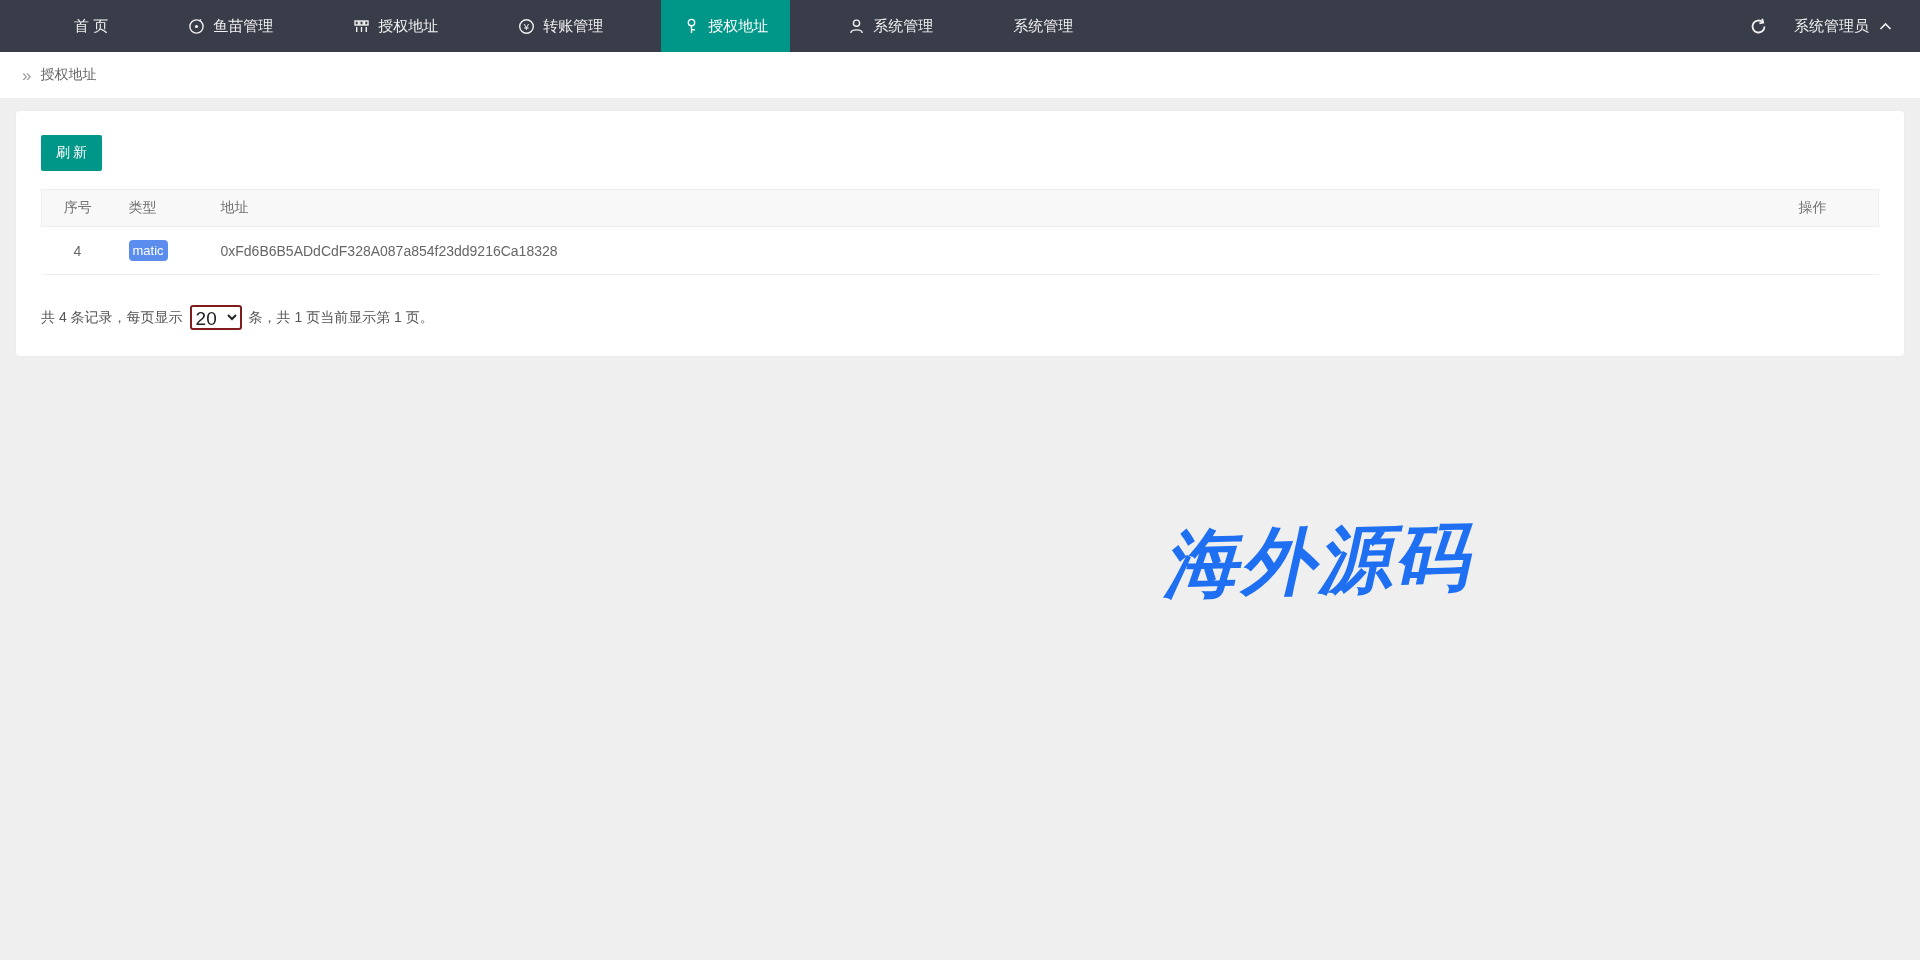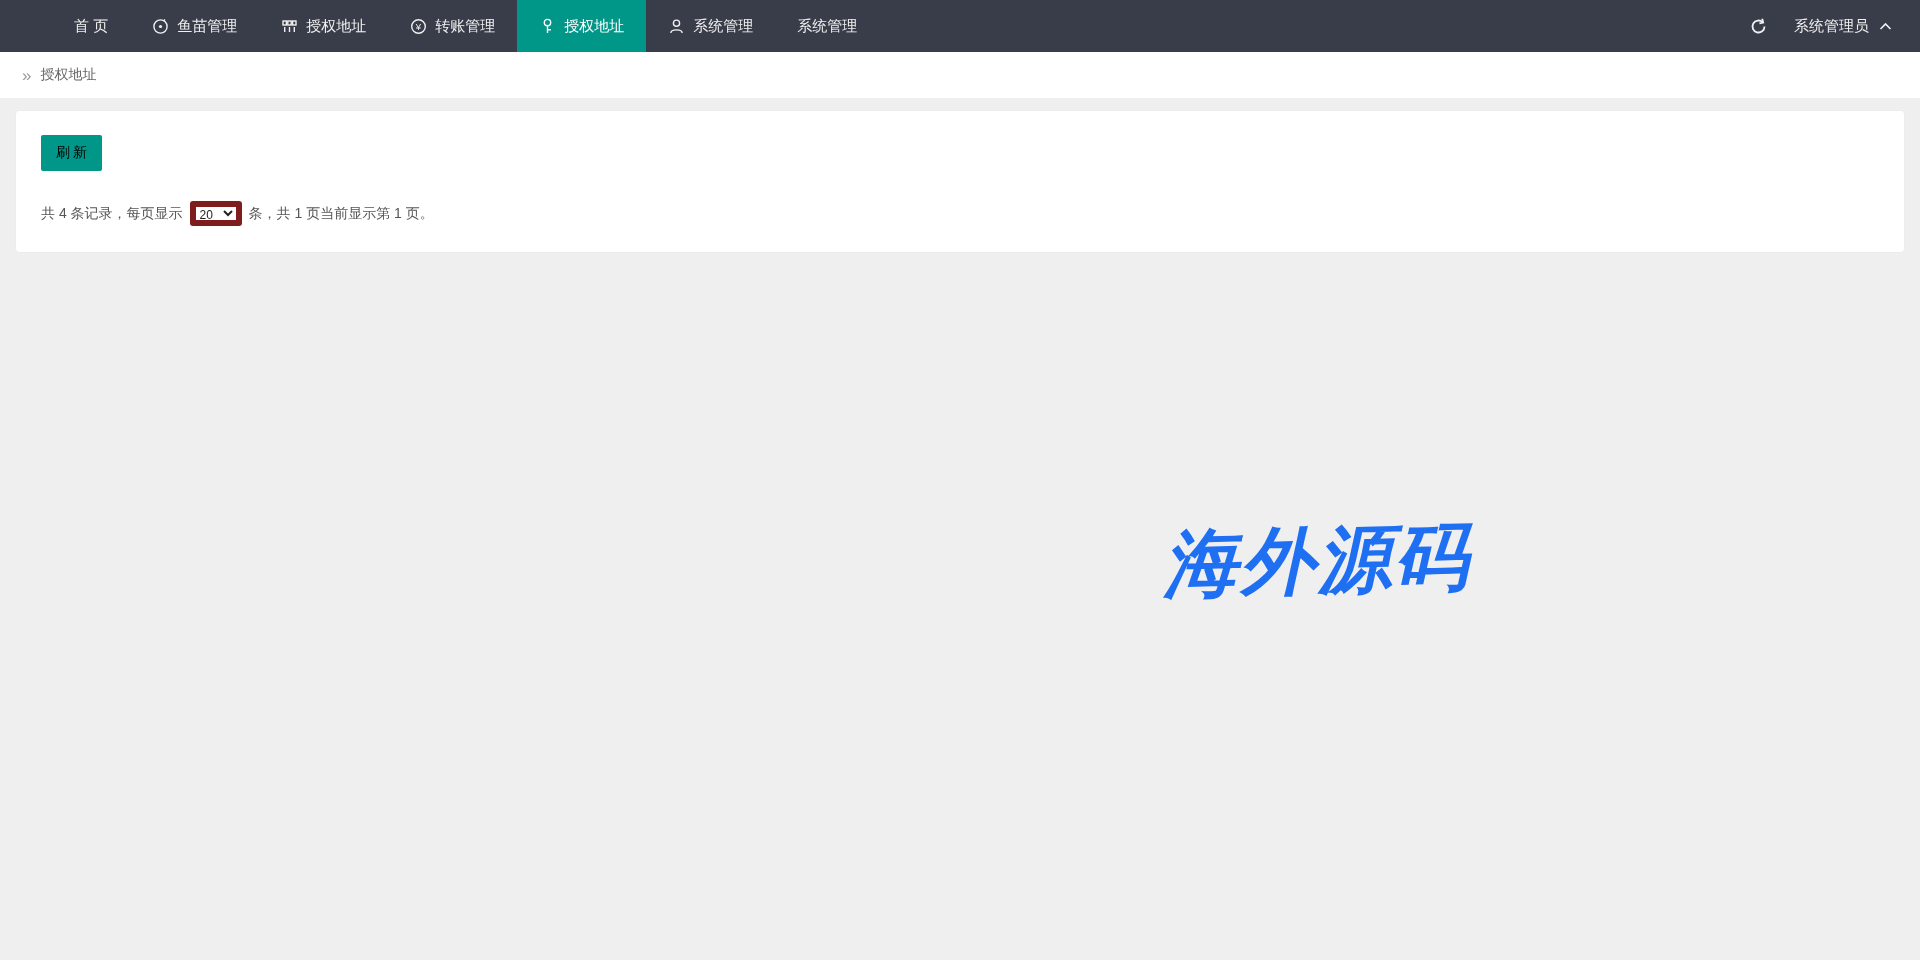--- a/index.html
+++ b/index.html
@@ -12,21 +12,21 @@
   }
   
   .navbar {
     height:52px;
     background:#393D49;
     display:flex;
     align-items:stretch;
     color:#f0f0f0;
     font-size:15px;
   }
-  .nav-left { display:flex; margin-left:52px; }
+  .nav-left { display:flex; margin-left:52px;gap:36px; }
   .nav-item {
     display:flex; align-items:center; gap:8px;
     padding:0 22px; cursor:pointer; white-space:nowrap;
   }
   .nav-item.active { background:#009688; color:#fff; }
   .nav-icon { display:flex; align-items:center; }
   .nav-icon svg { stroke:#f0f0f0; fill:none; stroke-width:1.4; }
   .nav-right { margin-left:auto; display:flex; align-items:center; gap:26px; padding-right:28px; }
   .nav-refresh { cursor:pointer; display:flex; align-items:center; }
   .user-menu { display:flex; align-items:center; gap:10px; cursor:pointer; }
@@ -40,21 +40,21 @@
   .crumb-arrows { color:#9a9a9a; font-size:17px; line-height:1; }
   
   .card {
     margin:12px 15px 0 15px;
     background:#fff;
     border:1px solid #ececec;
     border-radius:4px;
     padding:24px 25px 26px 25px;
   }
   .btn-refresh {
-    background:#009688; color:#000000;
+    background:#009688; color:#ffffff;
     border:none; border-radius:2px;
     font-size:14px; letter-spacing:3px;
     padding:9px 12px 9px 15px;
     cursor:pointer;
     font-family:Liberation Sans, sans-serif;
   }
   
   table { width:100%; border-collapse:collapse; margin-top:18px; font-size:14px; color:#666; }
   thead th {
     background:#f8f8f8;
@@ -77,22 +77,22 @@
   }
   .addr { color:#666; }
   
   .pagination {
     margin-top:30px;
     display:flex; align-items:center; gap:7px;
     font-size:14px; color:#555;
   }
   .page-size-select {
     height:25px; min-width:52px;
-    border:6px solid #7f1d1d; border-radius:3px;
-    background:#fff; font-size:12px; color:#222;
+    border:2px solid #7f1d1d; border-radius:3px;
+    background:#fff; font-size:19px; color:#222;
     font-family:inherit;
   }
   
   .watermark {
     position:absolute;
     left:1163px; top:512px;
     font-size:74px; font-weight:bold; font-style:italic;
     color:#1E6FF2;
     letter-spacing:3px;
     transform:rotate(-1.5deg);
@@ -189,20 +189,42 @@
 </div>
 
 <div class="breadcrumb-bar">
   <span class="crumb-arrows">»</span>
   <span>授权地址</span>
 </div>
 
 <div class="card">
   <button class="btn-refresh">刷新</button>
 
+  <table>
+    <thead>
+      <tr>
+        <th class="col-index">序号</th>
+        <th class="col-type">类型</th>
+        <th>地址</th>
+        <th class="col-action">操作</th>
+      </tr>
+    </thead>
+    <tbody>
+      <tr>
+        <td class="col-index">4</td>
+        <td class="col-type">
+          <span class="type-badge">matic</span>
+        </td>
+        <td>
+          <span class="addr">0xFd6B6B5ADdCdF328A087a854f23dd9216Ca18328</span>
+        </td>
+        <td class="col-action"></td>
+      </tr>
+    </tbody>
+  </table>
 
   <div class="pagination">
     <span>共 4 条记录，每页显示</span>
     <select class="page-size-select">
       <option>20</option>
     </select>
     <span>条，共 1 页当前显示第 1 页。</span>
   </div>
 </div>
 

